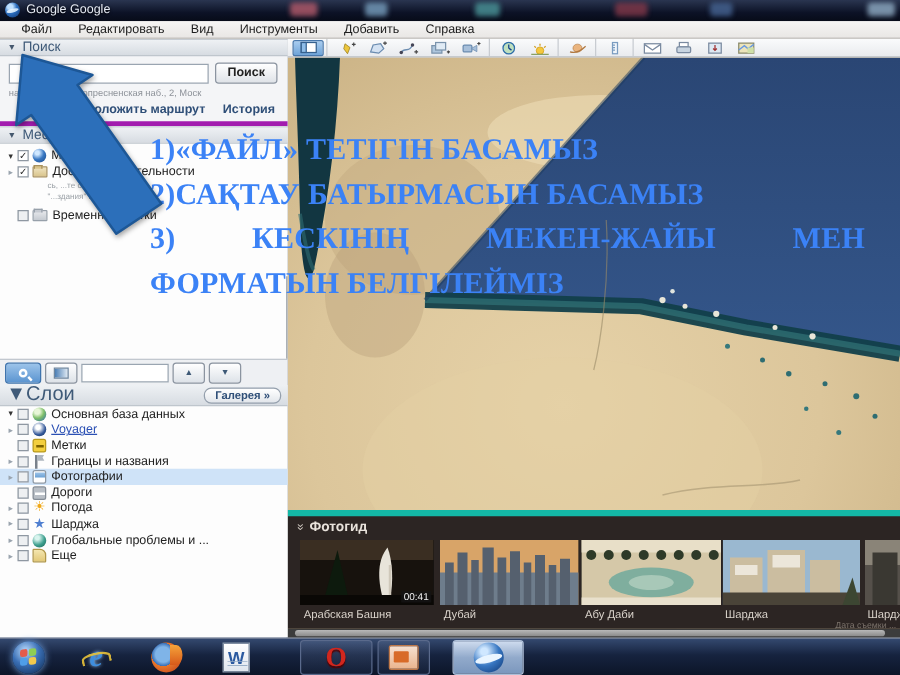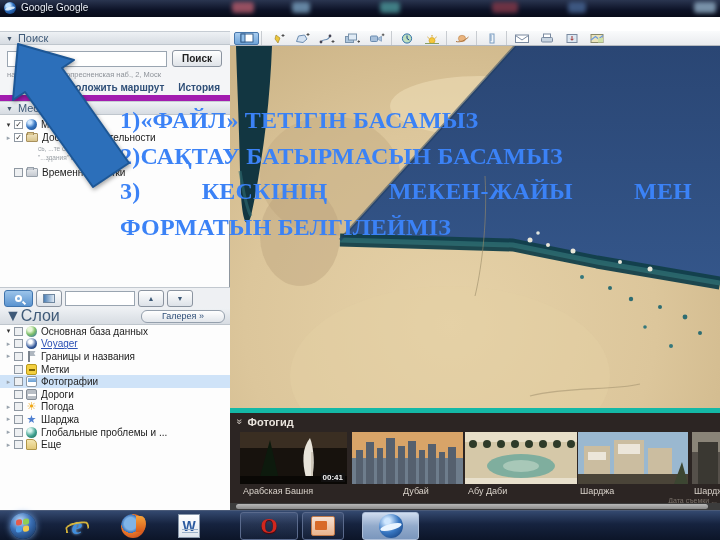--- a/index.html
+++ b/index.html
@@ -22,21 +22,21 @@
     border-bottom:1px solid #b9b6b2; z-index:30; display:flex; align-items:center; padding-left:7px; }
   .menu-item { font-size:10px; color:#1d1d1d; padding:0 11px 0 10px; cursor:default; }
 
   
   .sidebar { position:absolute; left:0; top:31px; width:230px; height:479px; background:#fdfdfd;
     border-right:1px solid #8e969e; z-index:10; }
   .panel-header { height:14px; background:linear-gradient(#eef1f4,#d7dce2); border-top:1px solid #c6ccd3;
     border-bottom:1px solid #bfc6cd; display:flex; align-items:center; padding:0 6px; color:#3f5a78; }
   .panel-header .tri { font-size:7px; color:#45586e; margin-right:5px; }
   .panel-header .ptitle { font-size:11px; }
-  .search-panel { position:absolute; left:0; top:0; width:230px; height:70px; background:#f4f5f7; border-bottom:6px solid #a21caf; }
+  .search-panel { position:absolute; left:0; top:0; width:230px; height:70px; background:#f4f5f7; border-bottom:4px solid #a21caf; }
   .search-row { display:flex; align-items:center; gap:5px; padding:5px 6px 0 7px; }
   .search-input { width:160px; height:16px; border:1px solid #9aa5b1; background:#fff; font-size:10px; padding:0 3px; }
   .search-btn { width:50px; height:17px; font-size:10px; font-weight:bold; color:#222;
     background:linear-gradient(#ffffff,#dfe3e8); border:1px solid #8b94a0; border-radius:3px; }
   .search-hint { font-size:7.5px; color:#8d9299; padding:3px 0 0 7px; white-space:nowrap; overflow:hidden; width:225px; }
   .search-links { display:flex; justify-content:flex-end; gap:14px; padding:3px 10px 0 0; font-size:10px; font-weight:bold; color:#2f4f78; }
   .link { cursor:pointer; }
 
   .places-panel { position:absolute; left:0; top:70px; width:230px; height:120px; background:#fdfdfd; }
   .tree { position:relative; padding:3px 0 0 4px; }
@@ -64,22 +64,22 @@
   .mag { width:7px; height:7px; border:2px solid #fff; border-radius:50%; position:relative; }
   .mag::after { content:""; position:absolute; left:5px; top:5px; width:4px; height:2px; background:#fff; transform:rotate(45deg); }
   .blendsq { width:12px; height:9px; background:linear-gradient(90deg,#4c7fb5,#dfe9f3); border:1px solid #6f87a0; }
   .lf-input { width:70px; height:15px; border:1px solid #9aa5b1; background:#fff; font-size:9px; }
   .lf-arrow { width:26px; font-size:7px; color:#3d5976; }
 
   .layers-panel { position:absolute; left:0; top:277px; width:230px; height:202px; background:#fdfdfd; }
   .layers-header { display:flex; align-items:center; justify-content:space-between; height:17px;
     background:linear-gradient(#eef1f4,#d7dce2); border-bottom:1px solid #bfc6cd; padding:0 5px; }
   .lh-left { display:flex; align-items:center; color:#3f5a78; }
-  .gallery-btn { height:13px; font-size:9px; font-weight:normal; color:#2f4f78; background:linear-gradient(#ffffff,#e2e6eb);
-    border:1px solid #95a0ad; border-radius:6px; padding:0 20px; display:flex; align-items:center; }
+  .gallery-btn { height:13px; font-size:9px; font-weight:bold; color:#2f4f78; background:linear-gradient(#ffffff,#e2e6eb);
+    border:1px solid #95a0ad; border-radius:6px; padding:0 8px; display:flex; align-items:center; }
   .lrow { display:flex; align-items:center; height:12.6px; font-size:10px; color:#222; padding-left:4px; white-space:nowrap; }
   .lrow.selected { background:#cfe3f8; }
   .lrow .label-link { color:#2b50b4; text-decoration:underline; }
   .li { width:11px; height:11px; margin-right:4px; flex:none; position:relative; border-radius:2px; }
   .li-db { border-radius:50%; background:radial-gradient(circle at 35% 30%, #e8f6d8 0 20%, #7fbf6a 50%, #2e6ea8 95%); }
   .li-voyager { border-radius:50%; background:radial-gradient(circle at 40% 35%, #fff 0 18%, #35599a 60%, #15335f 95%); }
   .li-borders { background:transparent; }
   .li-borders::before { content:""; position:absolute; left:2px; top:0; width:1.5px; height:11px; background:#7a828c; }
   .li-borders::after { content:""; position:absolute; left:3.5px; top:0; width:6px; height:5px; background:#aeb6bf; clip-path:polygon(0 0,100% 0,75% 50%,100% 100%,0 100%); }
   .li-labels { background:#f3cf3f; border:1px solid #b99a1d; }
@@ -113,21 +113,21 @@
     letter-spacing:.2px; }
   .annotation .jline { text-align:justify; text-align-last:justify; }
   .arrow-layer { position:absolute; left:0; top:0; width:720px; height:540px; z-index:45; pointer-events:none; }
 
   
   .photo-panel { position:absolute; left:230px; top:408px; width:490px; height:95px; background:#2c2523;
     border-top:5px solid #14b8a6; z-index:5; overflow:hidden; }
   .pp-header { height:17px; display:flex; align-items:center; padding-left:7px; color:#e9e3dc; }
   .pp-chevrons { display:inline-block; transform:rotate(90deg); font-size:10px; color:#cfc8c0; margin-right:5px; }
   .pp-title { font-size:11px; font-weight:bold; }
-  .photo-strip { position:absolute; left:0; top:19px; width:490px; height:52px; overflow:hidden;font-weight:bold; }
+  .photo-strip { position:absolute; left:0; top:19px; width:490px; height:52px; overflow:hidden; }
   .thumb { position:absolute; top:0; height:52px; width:108px; background:#111; overflow:hidden; }
   .thumb svg { display:block; }
   .badge { position:absolute; right:2px; bottom:2px; background:rgba(20,20,20,.8); color:#f0f0f0; font-size:8px; padding:0 2px; }
   .caption { position:absolute; top:73px; font-size:9px; color:#d9d2ca; white-space:nowrap; }
   .attribution { position:absolute; right:3px; top:84px; font-size:7px; color:#8f867d; opacity:.8; filter:blur(.4px); }
   .photo-scrollbar { position:absolute; left:230px; top:503px; width:490px; height:7px; background:#3c3c3c; z-index:6; }
   .photo-scrollbar .thumbbar { position:absolute; left:6px; top:1px; width:472px; height:5px; background:linear-gradient(#b8b8b8,#8a8a8a); border-radius:3px; }
 
   
   .taskbar { position:absolute; left:0; top:510px; width:720px; height:30px; z-index:50;
@@ -173,20 +173,28 @@
     <div class="app-icon"></div>
     <div class="app-title">Google Google</div>
     <div class="blob" style="left:232px;width:22px;background:#c06070;"></div>
     <div class="blob" style="left:292px;width:18px;background:#7fa8c8;"></div>
     <div class="blob" style="left:380px;width:20px;background:#4f9ea0;"></div>
     <div class="blob" style="left:492px;width:26px;background:#8a3a4a;"></div>
     <div class="blob" style="left:568px;width:18px;background:#4a6a9a;"></div>
     <div class="blob" style="left:694px;width:22px;background:#9ab8d0;"></div>
   </div>
 
+  <div class="menubar">
+    <span class="menu-item">Файл</span>
+    <span class="menu-item">Редактировать</span>
+    <span class="menu-item">Вид</span>
+    <span class="menu-item">Инструменты</span>
+    <span class="menu-item">Добавить</span>
+    <span class="menu-item">Справка</span>
+  </div>
 
   <div class="map">
     <svg width="490" height="464" viewBox="0 0 490 464">
       <defs>
         <radialGradient id="sandlight" cx="45%" cy="60%" r="70%">
           <stop offset="0%" stop-color="#e6d2a8"></stop>
             <stop offset="60%" stop-color="#dcc69b"></stop>
             <stop offset="100%" stop-color="#cdb588"></stop>
         </radialGradient>
         <linearGradient id="seag" x1="0" y1="0" x2="0" y2="1">
@@ -408,30 +416,30 @@
         <span class="li li-db"></span>
         <span>Основная база данных</span>
       </div>
       <div class="lrow">
         <span class="expander">▸</span>
         <span class="cbx dim"></span>
         <span class="li li-voyager"></span>
         <span class="label-link">Voyager</span>
       </div>
       <div class="lrow">
+        <span class="expander"></span>
+        <span class="cbx dim"></span>
+        <span class="li li-labels"></span>
+        <span>Метки</span>
+      </div>
+      <div class="lrow">
         <span class="expander">▸</span>
         <span class="cbx dim"></span>
         <span class="li li-borders"></span>
         <span>Границы и названия</span>
-      </div>
-      <div class="lrow">
-        <span class="expander"></span>
-        <span class="cbx dim"></span>
-        <span class="li li-labels"></span>
-        <span>Метки</span>
       </div>
       <div class="lrow selected">
         <span class="expander">▸</span>
         <span class="cbx dim"></span>
         <span class="li li-photos"></span>
         <span>Фотографии</span>
       </div>
       <div class="lrow">
         <span class="expander"></span>
         <span class="cbx dim"></span>
@@ -537,21 +545,21 @@
       </div>
       <div class="thumb" style="left:462px;width:108px;">
         <svg width="108" height="52">
           <rect width="108" height="52" fill="#55504a"></rect>
           <rect y="0" width="108" height="20" fill="#8a8478"></rect>
           <rect x="6" y="10" width="20" height="42" fill="#3a3832"></rect>
         </svg>
       </div>
     </div>
     <span class="caption" style="left:13px;">Арабская Башня</span>
-    <span class="caption" style="left:125px;margin-left:48px;">Дубай</span>
+    <span class="caption" style="left:125px;">Дубай</span>
     <span class="caption" style="left:238px;">Абу Даби</span>
     <span class="caption" style="left:350px;">Шарджа</span>
     <span class="caption" style="left:464px;">Шарджа</span>
     <span class="attribution">Дата съемки ...</span>
   </div>
   <div class="photo-scrollbar">
     <div class="thumbbar"></div>
   </div>
 
   <div class="annotation" style="color:#3b82f6;">

